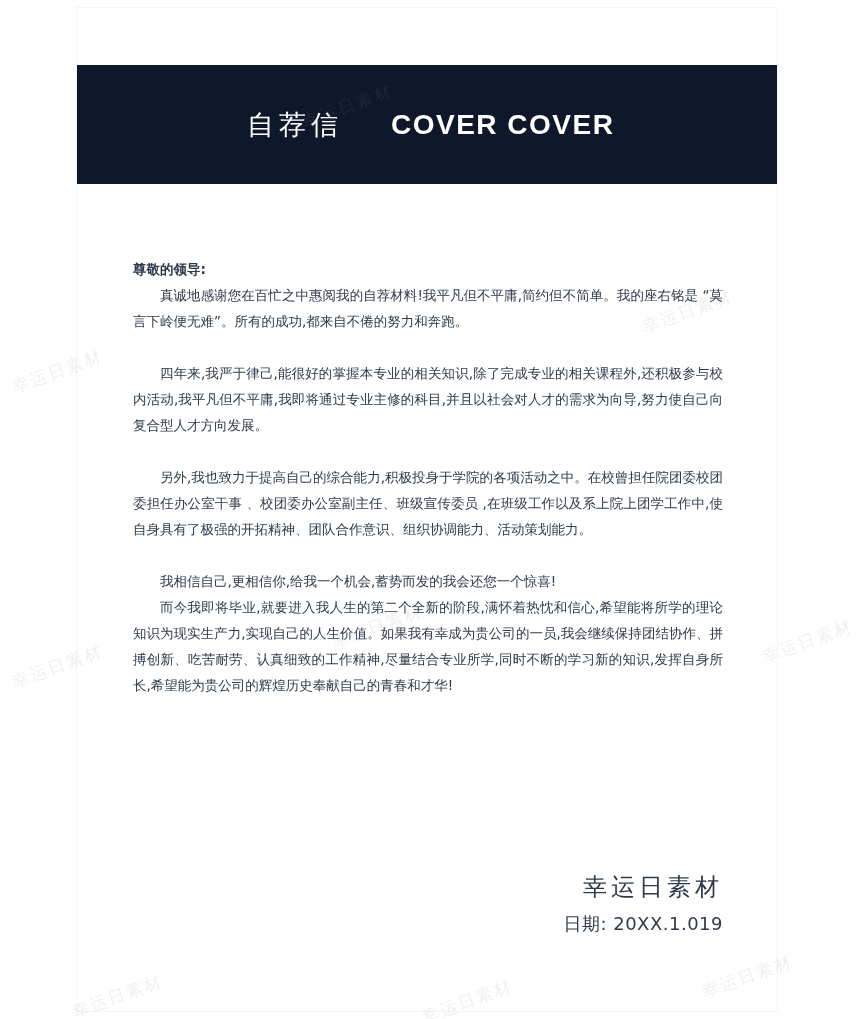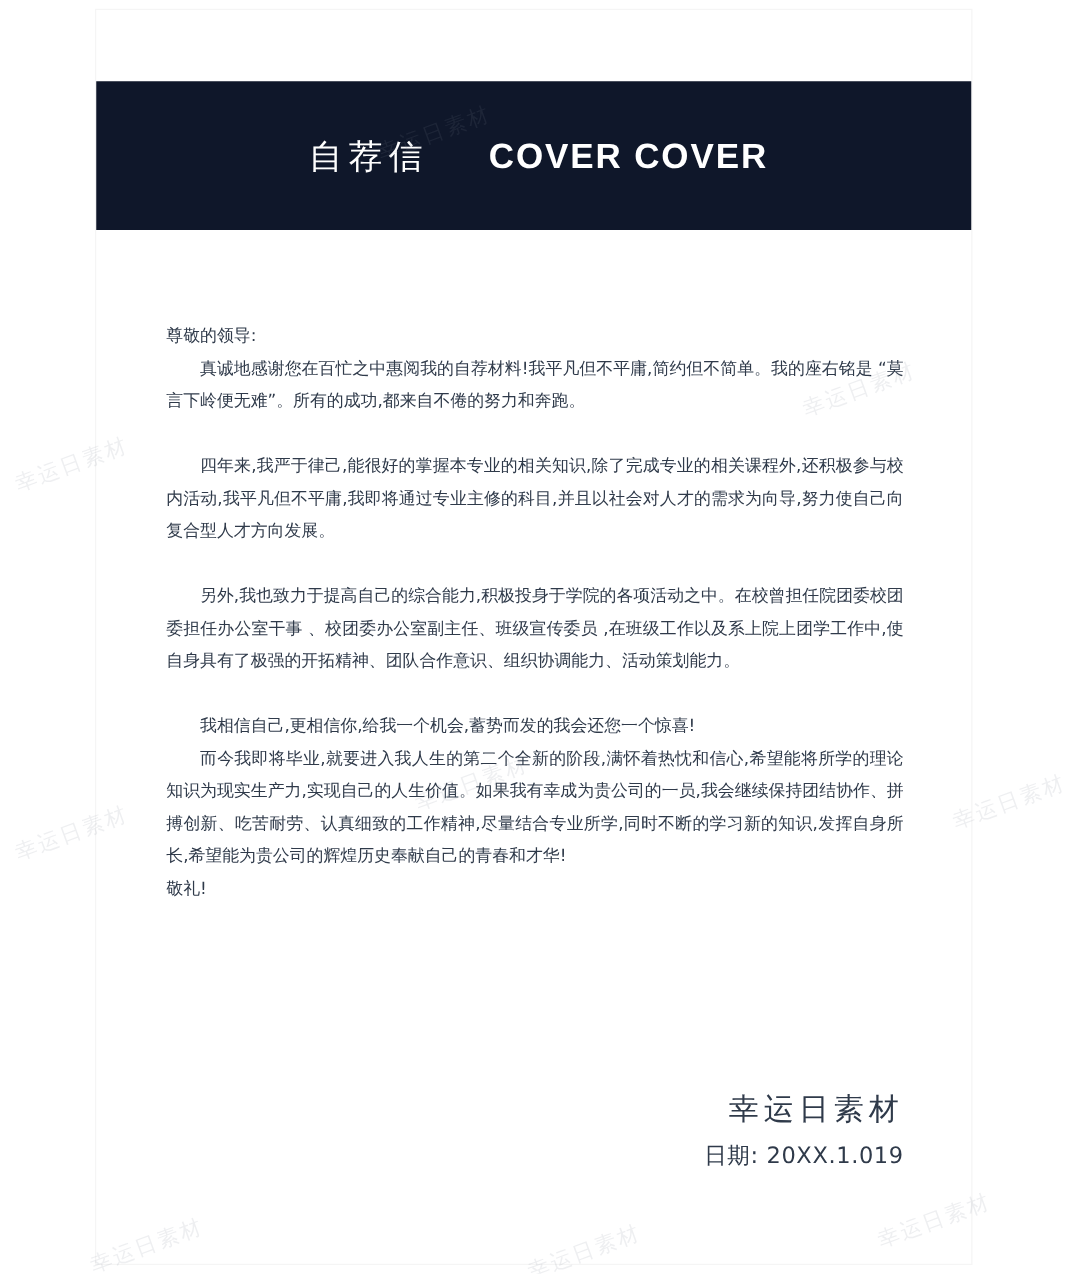--- a/index.html
+++ b/index.html
@@ -77,20 +77,21 @@
     line-height: 26px;
     font-family: "DejaVu Sans", sans-serif;
   }
   .para {
     margin: 0;
     text-indent: 2em;
     text-align: justify;
   }
   .para.no-indent {
     text-indent: 0;
+    font-weight: bold;
   }
   .spacer {
     height: 26px;
   }
 
   
   .signature {
     position: absolute;
     left: 56px;
     top: 862px;
@@ -151,21 +152,20 @@
     <div class="body-area">
       <p class="para no-indent">尊敬的领导:</p>
       <p class="para">真诚地感谢您在百忙之中惠阅我的自荐材料!我平凡但不平庸,简约但不简单。我的座右铭是 “莫言下岭便无难”。所有的成功,都来自不倦的努力和奔跑。</p>
       <div class="spacer"></div>
       <p class="para">四年来,我严于律己,能很好的掌握本专业的相关知识,除了完成专业的相关课程外,还积极参与校内活动,我平凡但不平庸,我即将通过专业主修的科目,并且以社会对人才的需求为向导,努力使自己向复合型人才方向发展。</p>
       <div class="spacer"></div>
       <p class="para">另外,我也致力于提高自己的综合能力,积极投身于学院的各项活动之中。在校曾担任院团委校团委担任办公室干事 、校团委办公室副主任、班级宣传委员 ,在班级工作以及系上院上团学工作中,使自身具有了极强的开拓精神、团队合作意识、组织协调能力、活动策划能力。</p>
       <div class="spacer"></div>
       <p class="para">我相信自己,更相信你,给我一个机会,蓄势而发的我会还您一个惊喜!</p>
       <p class="para">而今我即将毕业,就要进入我人生的第二个全新的阶段,满怀着热忱和信心,希望能将所学的理论知识为现实生产力,实现自己的人生价值。如果我有幸成为贵公司的一员,我会继续保持团结协作、拼搏创新、吃苦耐劳、认真细致的工作精神,尽量结合专业所学,同时不断的学习新的知识,发挥自身所长,希望能为贵公司的辉煌历史奉献自己的青春和才华!</p>
-      <p class="para no-indent">敬礼!</p>
     </div>
 
     <div class="signature">
       <div class="sign-name">幸运日素材</div>
       <div class="sign-date">日期: 20XX.1.019</div>
     </div>
 
   </div>
 
   <div class="watermark wm1">幸运日素材</div>

